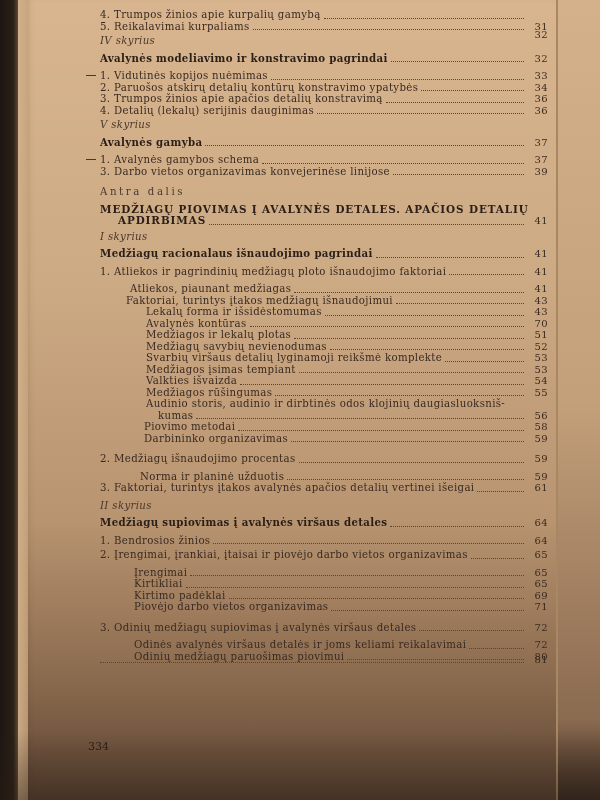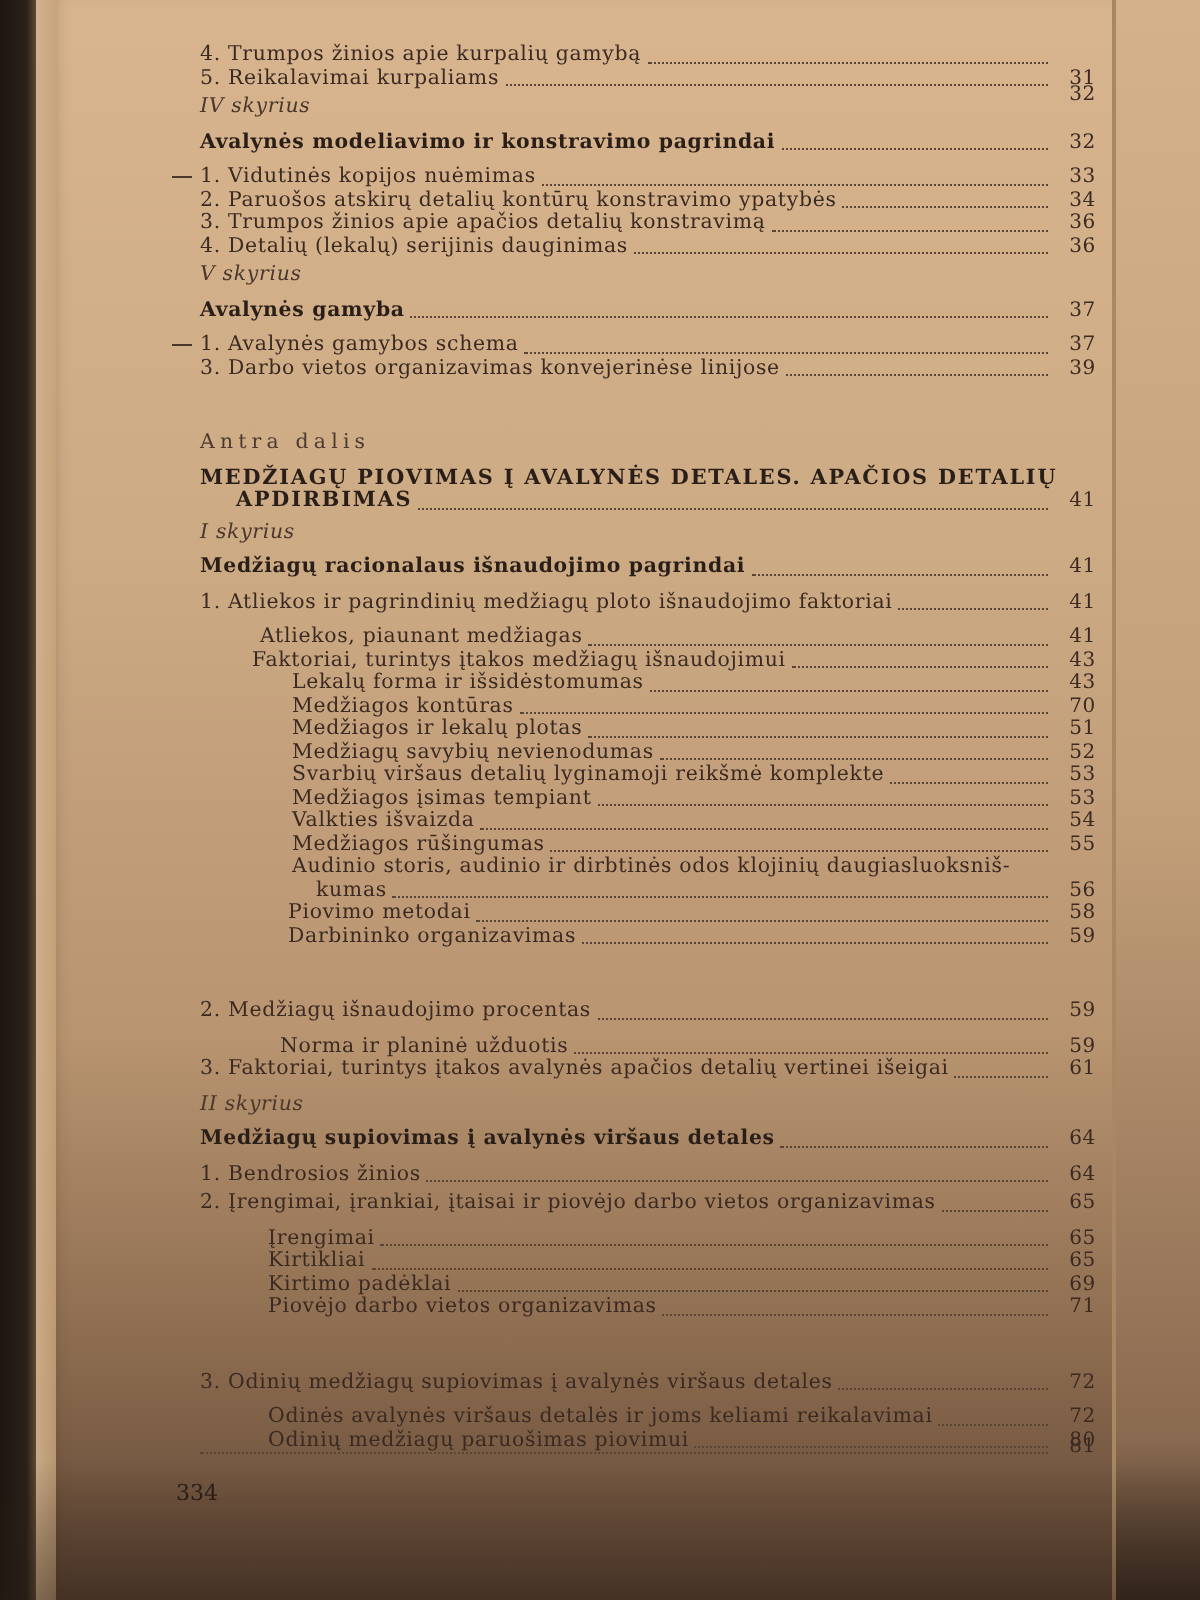--- a/index.html
+++ b/index.html
@@ -25,39 +25,39 @@
   .next-page {
     position:absolute; left:556px; top:0; width:44px; height:800px;
     background:linear-gradient(180deg,#d4b18a 0%,#c4a07a 50%,#8a6a50 90%,#3a2a20 100%);
     border-left:2px solid #a88862;
   }
   .bottom-shadow {
     position:absolute; left:0; top:730px; width:600px; height:70px;
     background:linear-gradient(180deg,rgba(40,28,20,0) 0%,rgba(40,28,20,0.45) 100%);
   }
   .toc {
-    position:absolute; left:100px; top:22px; width:430px;
+    position:absolute; left:100px; top:9px; width:430px;
     color:#3a2a22;
     font-size:10.2px; letter-spacing:0.35px;
   }
   .row { position:relative; display:flex; align-items:flex-end; line-height:11.5px; }
   .row .t { white-space:nowrap; background:transparent; padding-right:3px; }
   .row .dots {
     flex:1; border-bottom:1.5px dotted #5a4436; margin-bottom:2px; min-width:20px; margin-right:6px;
   }
   .row .p { position:absolute; right:-18px; width:22px; text-align:right; font-size:10px; }
   .row.nodots .dots { border:none; }
   .bold { font-weight:bold; color:#2a1e18; }
   .ital { font-style:italic; color:#4a382c; }
   .spaced { letter-spacing:2.6px; color:#4a3a30; }
   .caps { font-weight:bold; letter-spacing:0.9px; color:#2a1e18; font-size:10.4px; }
   .ind1 { padding-left:30px; }
   .ind2 { padding-left:46px; }
   .gap { margin-top:6px; }
-  .gap2 { margin-top:26px; }
+  .gap2 { margin-top:9px; }
   .mark { position:absolute; left:-14px; top:5px; width:10px; border-top:1px solid #4a382c; }
   .pagenum { position:absolute; left:88px; top:740px; font-size:11px; color:#2a1e18; }
   .wrap2 { padding-left:58px; }
 </style>
 </head>
 <body>
 
 <div class="left-edge"></div>
 <div class="page"></div>
 <div class="page-edge"></div>
@@ -161,21 +161,21 @@
       <span class="t" style="padding-left:26px">Faktoriai, turintys įtakos medžiagų išnaudojimui</span>
       <span class="dots"></span>
       <span class="p">43</span>
     </div>
   <div class="row">
       <span class="t ind2">Lekalų forma ir išsidėstomumas</span>
       <span class="dots"></span>
       <span class="p">43</span>
     </div>
   <div class="row">
-      <span class="t ind2">Medžiagos kontūras</span>
+      <span class="t ind2">Avalynės kontūras</span>
       <span class="dots"></span>
       <span class="p">70</span>
     </div>
   <div class="row">
       <span class="t ind2">Medžiagos ir lekalų plotas</span>
       <span class="dots"></span>
       <span class="p">51</span>
     </div>
   <div class="row">
       <span class="t ind2">Medžiagų savybių nevienodumas</span>

